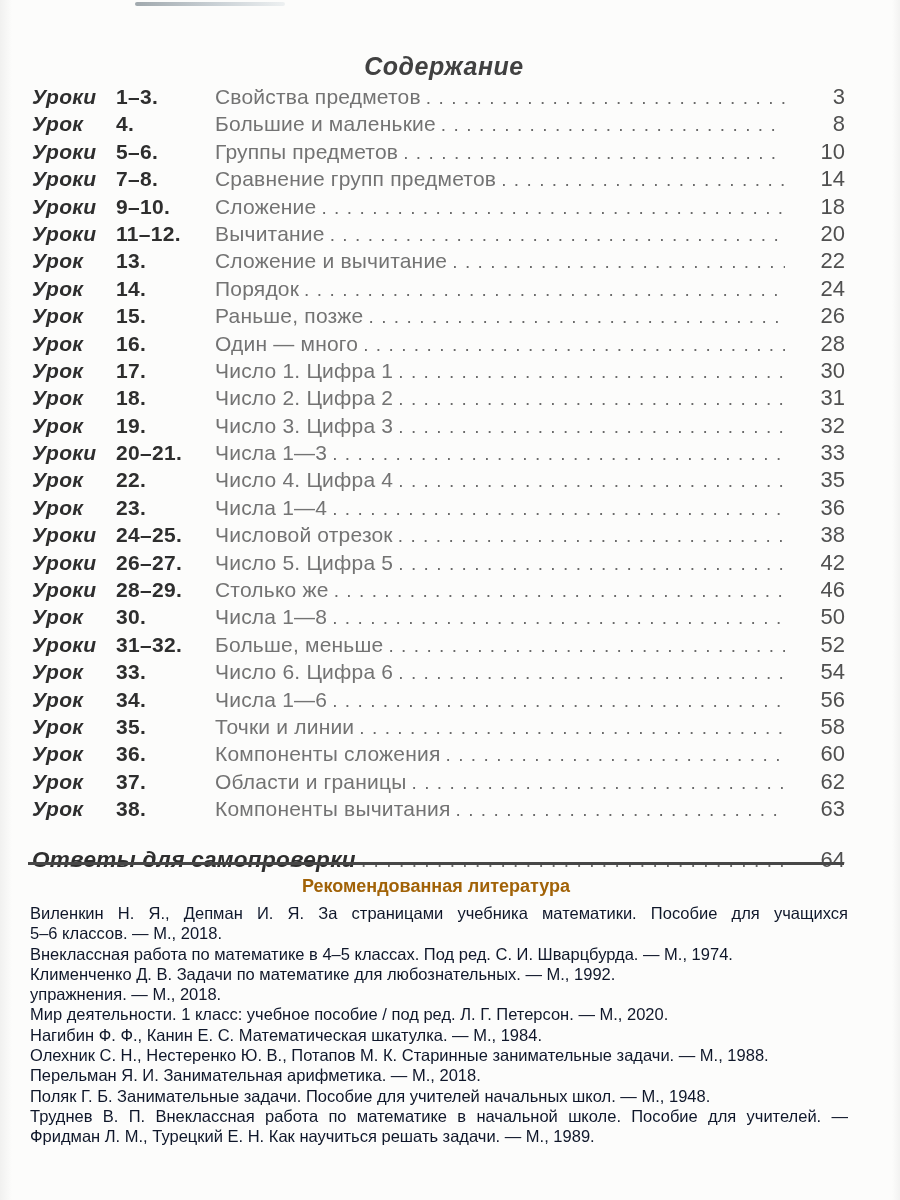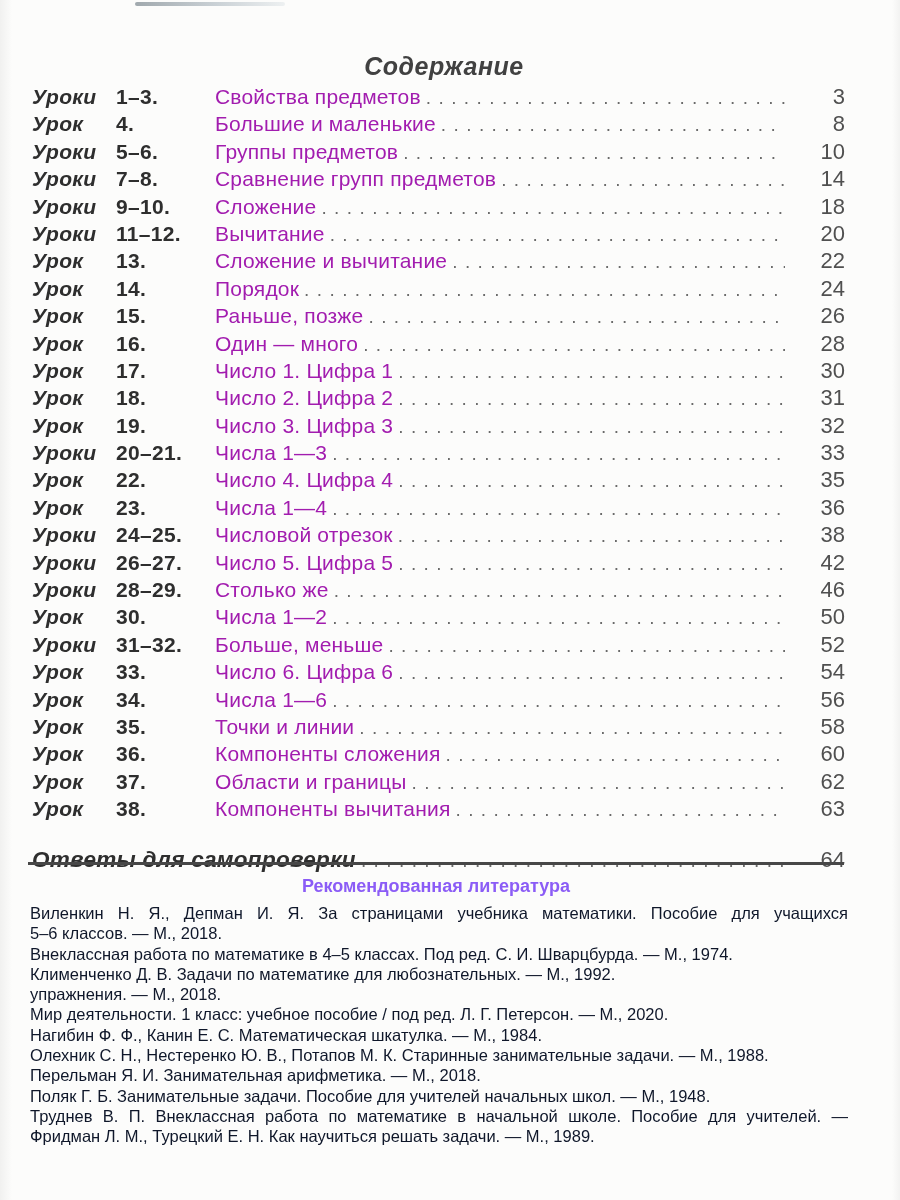--- a/index.html
+++ b/index.html
@@ -17,31 +17,31 @@
   .toc-title{
     position:absolute;top:40px;left:0;width:864px;margin:12px;text-align:center;
     font-size:25px;font-weight:bold;font-style:italic;color:#414141;letter-spacing:.5px;
   }
   .toc{position:absolute;top:84px;left:32px;right:55px;}
   .row{display:flex;align-items:baseline;height:27.4px;font-size:21px;}
   .lbl{flex:none;width:183px;display:flex;align-items:baseline;
     font-weight:bold;color:#2e2e2e;letter-spacing:.3px;}
   .w{flex:none;width:84px;font-style:italic;}
   .n{font-style:normal;}
-  .ttl{flex:none;color:#a21caf;letter-spacing:.2px;text-align:center;}
+  .ttl{flex:none;color:#737373;letter-spacing:.2px;text-align:center;}
   .dots{flex:1;overflow:hidden;white-space:nowrap;color:#6a6a6a;
     font-size:19px;letter-spacing:7.4px;padding-left:5px;margin-right:4px;}
   .pg{flex:none;width:56px;text-align:right;font-size:22px;color:#505050;}
   .answers{margin-top:23px;height:30px;}
   .alabel{flex:none;font-weight:bold;font-style:italic;font-size:22.5px;
     color:#2e2e2e;letter-spacing:.3px;}
   .divider{position:absolute;top:862px;left:28px;width:816px;height:2.5px;
     background:#474747;border:none;margin:0;padding:0;}
   .bib-title{position:absolute;top:876px;left:0;width:872px;margin:0;text-align:center;
-    font-size:18px;font-weight:bold;color:#8b5cf6;}
+    font-size:18px;font-weight:bold;color:#a16207;}
   .bib{position:absolute;top:903px;left:30px;width:818px;
     font-size:16.5px;color:#0f172a;}
   .bline{height:20.3px;line-height:20.3px;overflow:hidden;text-align:left;}
   .bline.just{text-align:justify;text-align-last:justify;}
 </style>
 </head>
 <body>
 
 <div class="page">
   <div class="edge-left"></div>
@@ -240,21 +240,21 @@
     <span class="ttl">Столько же</span>
     <span class="dots">......................................................................</span>
     <span class="pg">46</span>
   </div>
 
   <div class="row">
     <span class="lbl">
           <span class="w">Урок</span>
           <span class="n">30.</span>
         </span>
-    <span class="ttl">Числа 1—2</span>
+    <span class="ttl">Числа 1—8</span>
     <span class="dots">......................................................................</span>
     <span class="pg">50</span>
   </div>
 
   <div class="row">
     <span class="lbl">
           <span class="w">Уроки</span>
           <span class="n">31–32.</span>
         </span>
     <span class="ttl">Больше, меньше</span>

